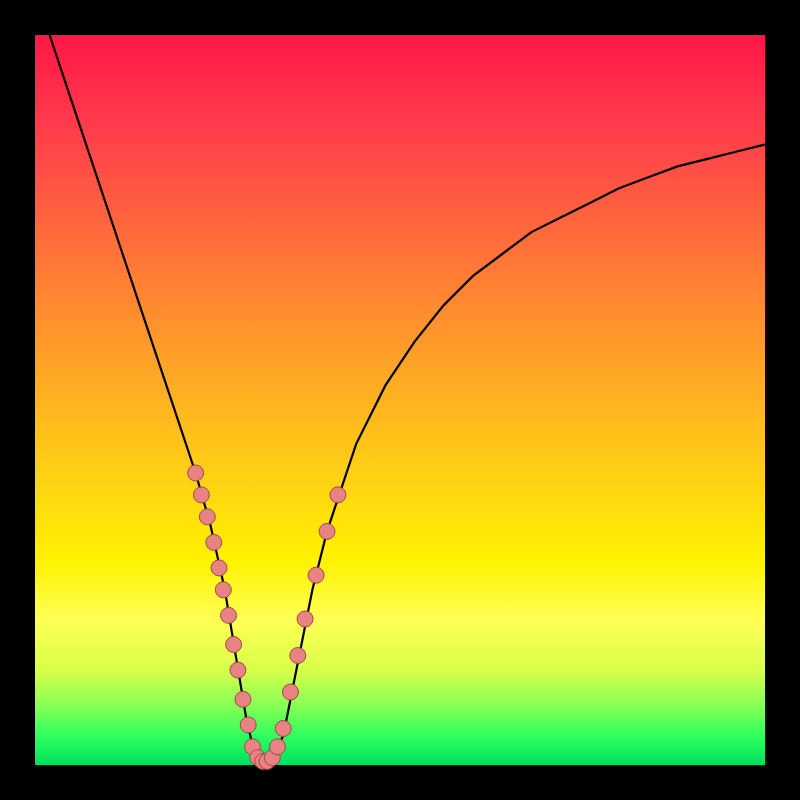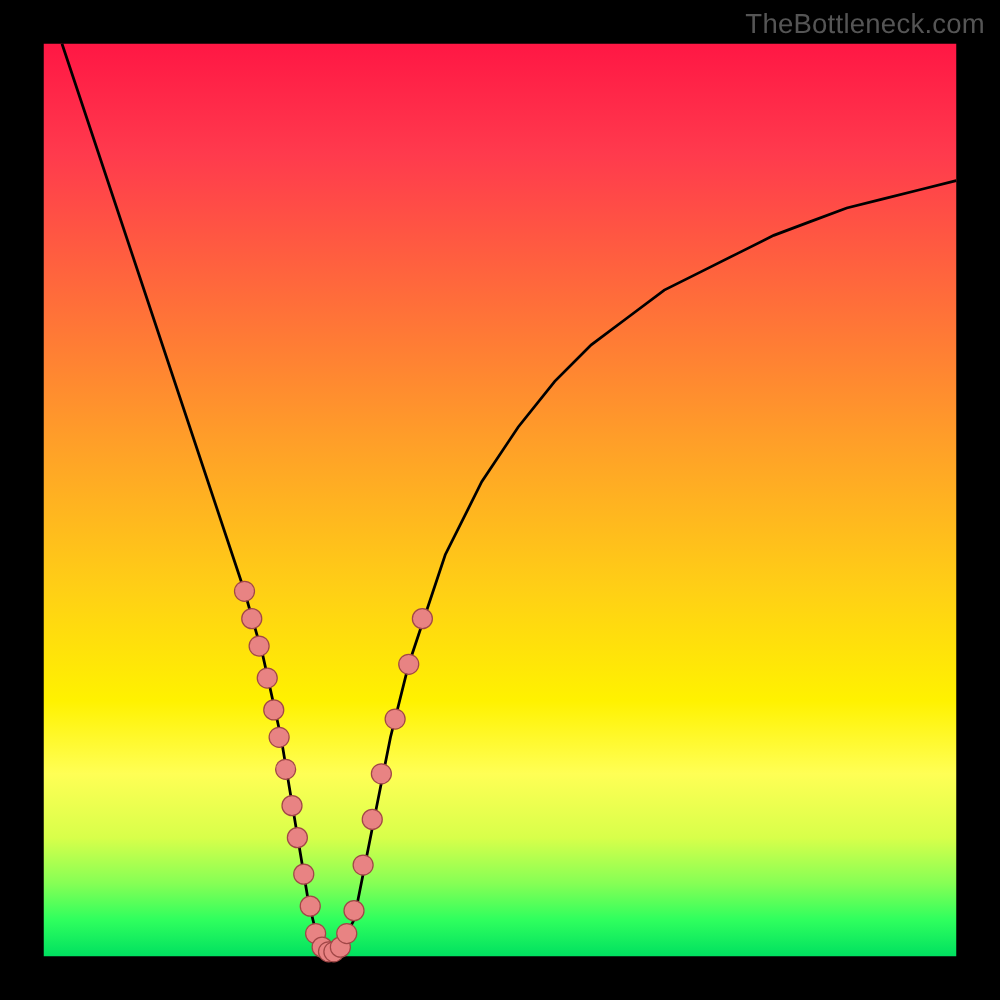--- a/index.html
+++ b/index.html
@@ -50,21 +50,20 @@
     position: absolute;
     left: 0; top: 0;
     width: 730px; height: 730px;
     overflow: visible;
   }
 </style>
 </head>
 <body>
 
 <div class="frame">
-  <div class="watermark">TheBottleneck.com</div>
   <div class="plot-area">
     <svg class="curve" viewBox="0 0 730 730" preserveAspectRatio="none">
       <path id="curve-path" fill="none" stroke="#000000" stroke-width="2.2" d="M14.6 0.0 L29.2 43.8 L43.8 87.6 L58.4 131.4 L73.0 175.2 L87.6 219.0 L102.2 262.8 L116.8 306.6 L131.4 350.4 L146.0 394.2 L160.6 438.0 L175.2 489.1 L189.8 554.8 L197.1 598.6 L204.4 642.4 L211.7 686.2 L219.0 715.4 L226.3 730.0 L233.6 730.0 L248.2 700.8 L262.8 627.8 L277.4 554.8 L292.0 496.4 L321.2 408.8 L350.4 350.4 L379.6 306.6 L408.8 270.1 L438.0 240.9 L467.2 219.0 L496.4 197.1 L525.6 182.5 L554.8 167.9 L584.0 153.3 L613.2 142.3 L642.4 131.4 L671.6 124.1 L700.8 116.8 L730.0 109.5"></path>
       <g id="dots-group">
           <circle cx="160.6" cy="438.0" r="8" fill="#e88383" stroke="#a14747" stroke-width="1"></circle>
           <circle cx="166.4" cy="459.9" r="8" fill="#e88383" stroke="#a14747" stroke-width="1"></circle>
           <circle cx="172.3" cy="481.8" r="8" fill="#e88383" stroke="#a14747" stroke-width="1"></circle>
           <circle cx="178.8" cy="507.4" r="8" fill="#e88383" stroke="#a14747" stroke-width="1"></circle>
           <circle cx="184.0" cy="532.9" r="8" fill="#e88383" stroke="#a14747" stroke-width="1"></circle>
           <circle cx="188.3" cy="554.8" r="8" fill="#e88383" stroke="#a14747" stroke-width="1"></circle>

